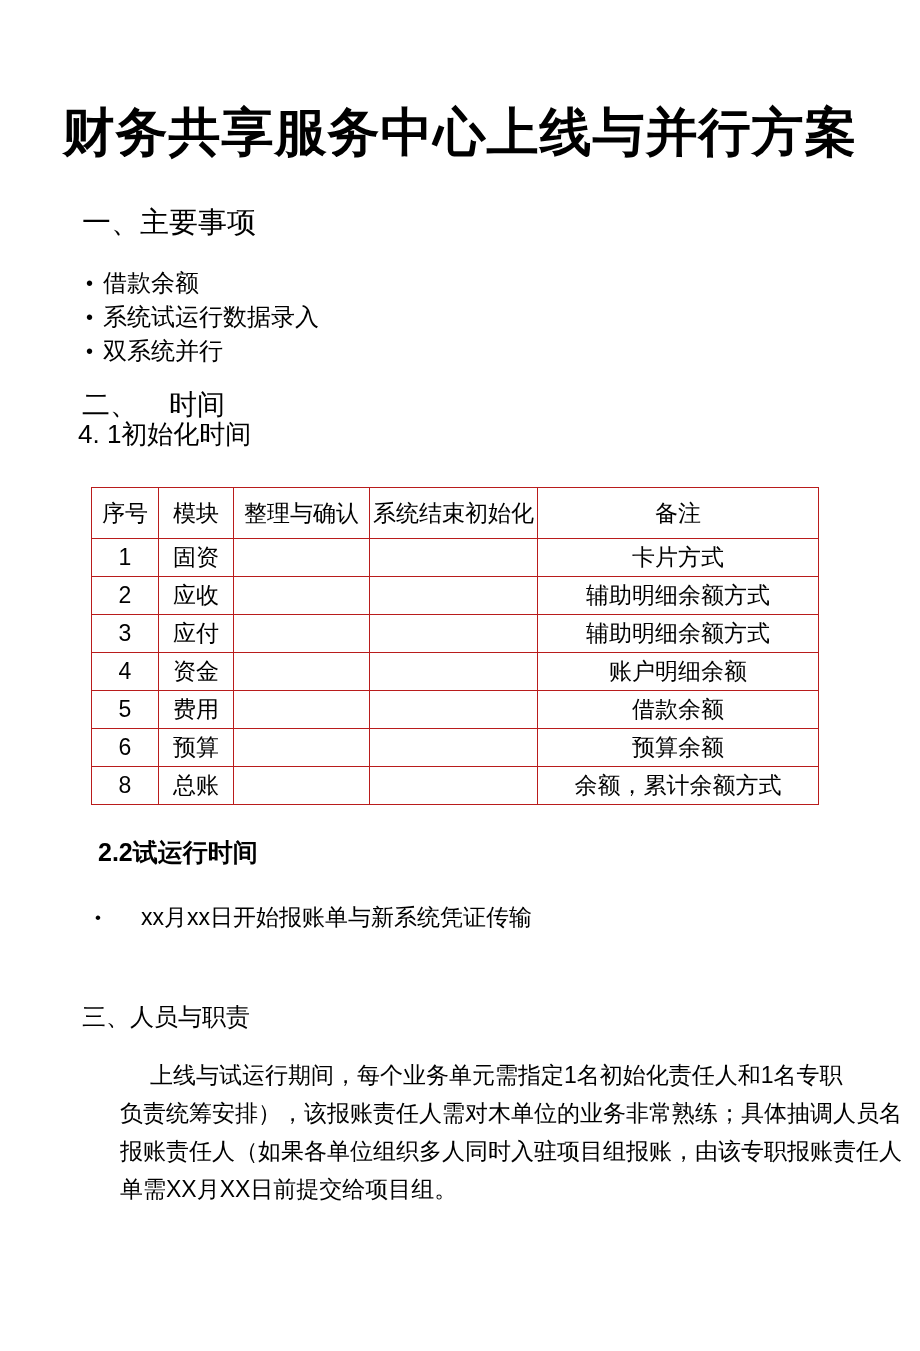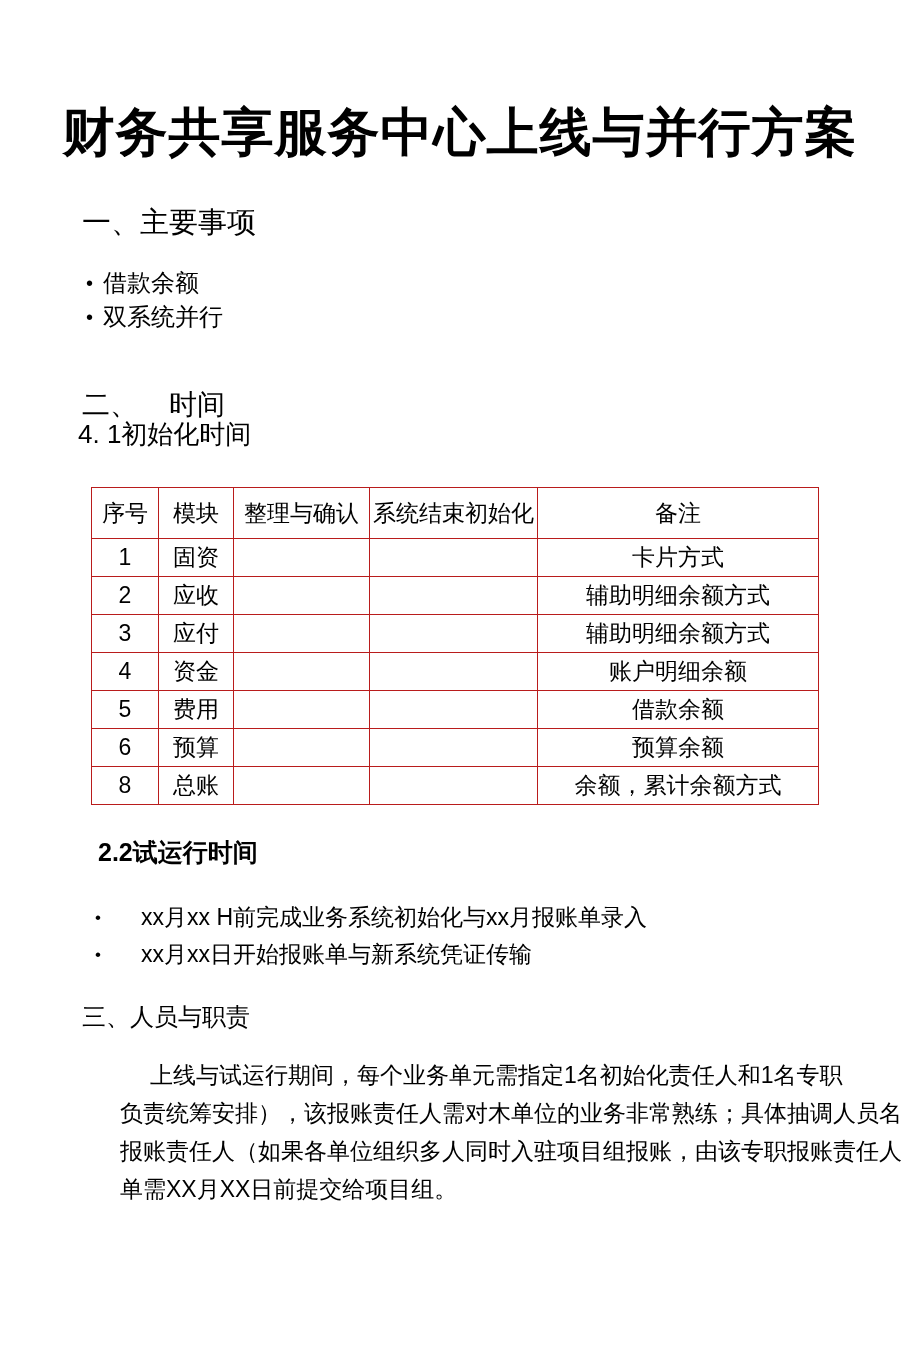--- a/index.html
+++ b/index.html
@@ -42,20 +42,21 @@
 <body>
 
 <div>
 
   <div class="abs doc-title">财务共享服务中心上线与并行方案</div>
 
   <div class="abs h-sec1">一、主要事项</div>
 
   <div class="abs list-primary">
     <div class="li"><span class="blt">•</span><span>借款余额</span></div>
+    <div class="li"><span class="blt">•</span><span>系统试运行数据录入</span></div>
     <div class="li"><span class="blt">•</span><span>双系统并行</span></div>
   </div>
 
   <div class="abs h-sec2">二、    时间</div>
   <div class="abs h-sec21">4. 1初始化时间</div>
 
   <table class="init">
     <colgroup>
       <col style="width:67px">
         <col style="width:75px">
@@ -121,21 +122,20 @@
         <td></td>
         <td></td>
         <td>余额，累计余额方式</td>
       </tr>
     </tbody>
   </table>
 
   <div class="abs h-sec22">2.2试运行时间</div>
 
   <div class="abs list-trial">
-    <div class="li"><span class="blt">•</span><span>xx月xx H前完成业务系统初始化与xx月报账单录入</span></div>
     <div class="li"><span class="blt">•</span><span>xx月xx日开始报账单与新系统凭证传输</span></div>
   </div>
 
   <div class="abs h-sec3">三、人员与职责</div>
 
   <div class="abs para">
     <div class="pline first">上线与试运行期间，每个业务单元需指定1名初始化责任人和1名专职</div>
     <div class="pline">负责统筹安排），该报账责任人需对木单位的业务非常熟练；具体抽调人员名</div>
     <div class="pline">报账责任人（如果各单位组织多人同时入驻项目组报账，由该专职报账责任人</div>
     <div class="pline">单需XX月XX日前提交给项目组。</div>

